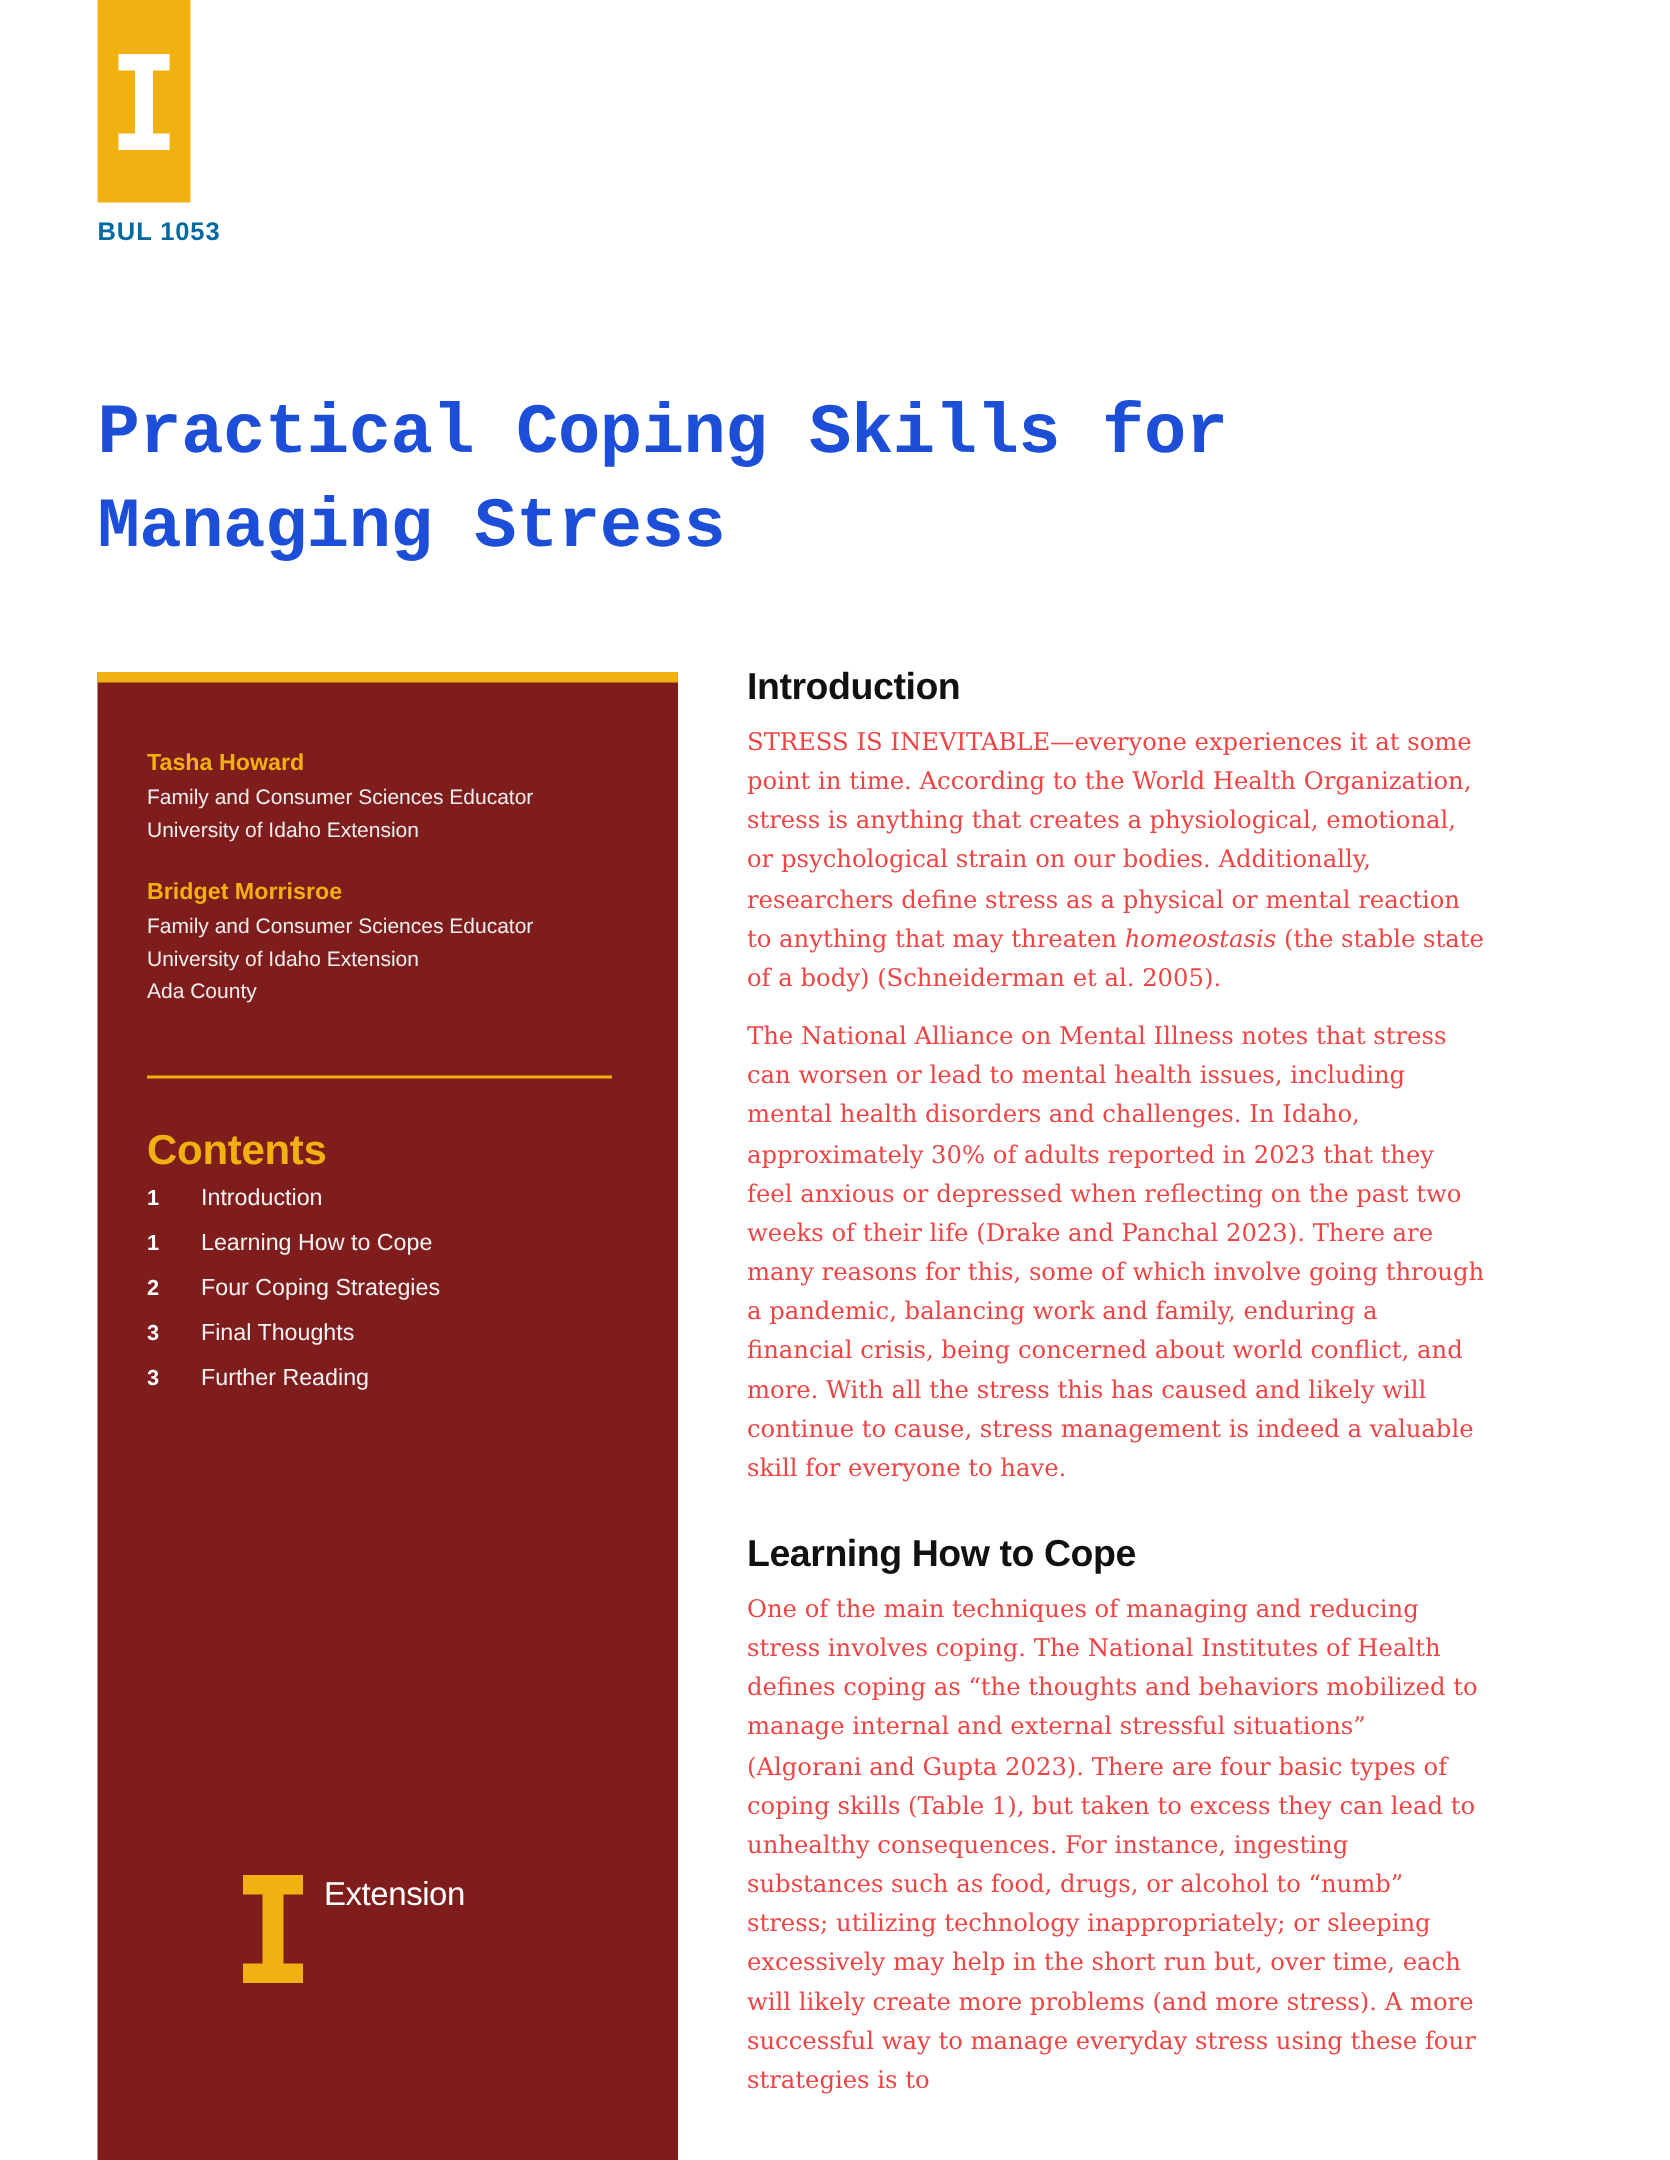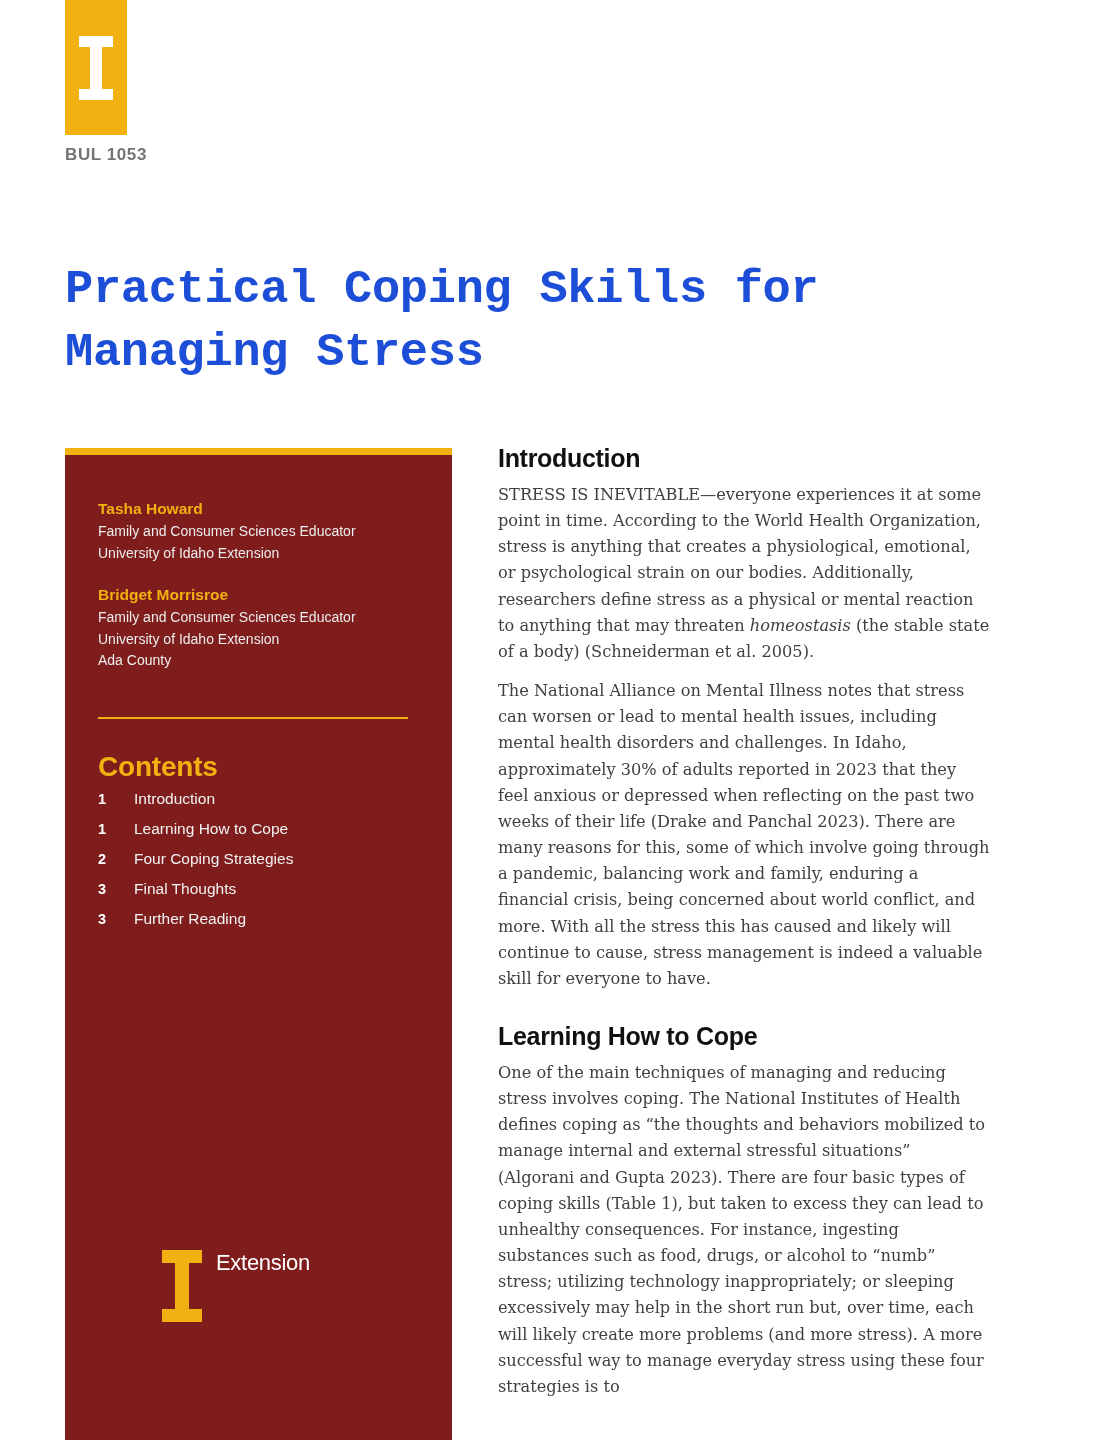--- a/index.html
+++ b/index.html
@@ -50,21 +50,21 @@
   }
 
   .bul-number {
     position: absolute;
     left: 65px;
     top: 145px;
     font-family: "Liberation Sans", sans-serif;
     font-weight: bold;
     font-size: 17px;
     letter-spacing: 0.6px;
-    color: #737373;
+    color: #0369a1;
   }
 
   
   .doc-title {
     position: absolute;
     left: 65px;
     top: 228px;
     width: 820px;
     font-family: Liberation Mono, monospace;
     font-weight: bold;
@@ -228,21 +228,21 @@
     font-size: 25px;
     color: #111111;
     letter-spacing: -0.3px;
     margin: 0 0 9px 0;
   }
   .section-heading.spaced { margin-top: 30px; }
   .body-par {
     font-family: "DejaVu Serif", serif;
     font-size: 16.2px;
     line-height: 1.615;
-    color: #404040;
+    color: #ef4444;
     margin: 0 0 13px 0;
     text-align: left;
   }
   .body-par em { font-style: italic; }
 </style>
 </head>
 <body>
 
 <div class="top-logo-bar">
   <div class="i-glyph">

